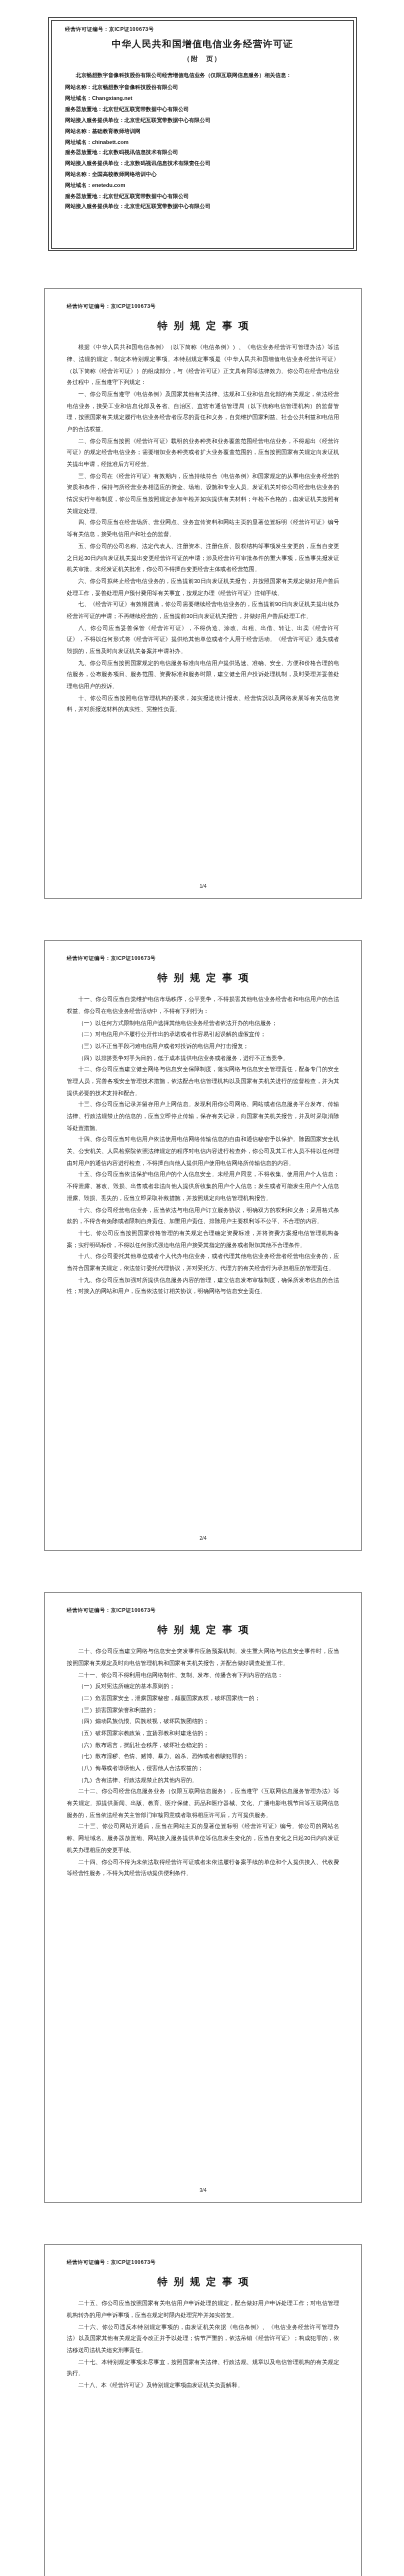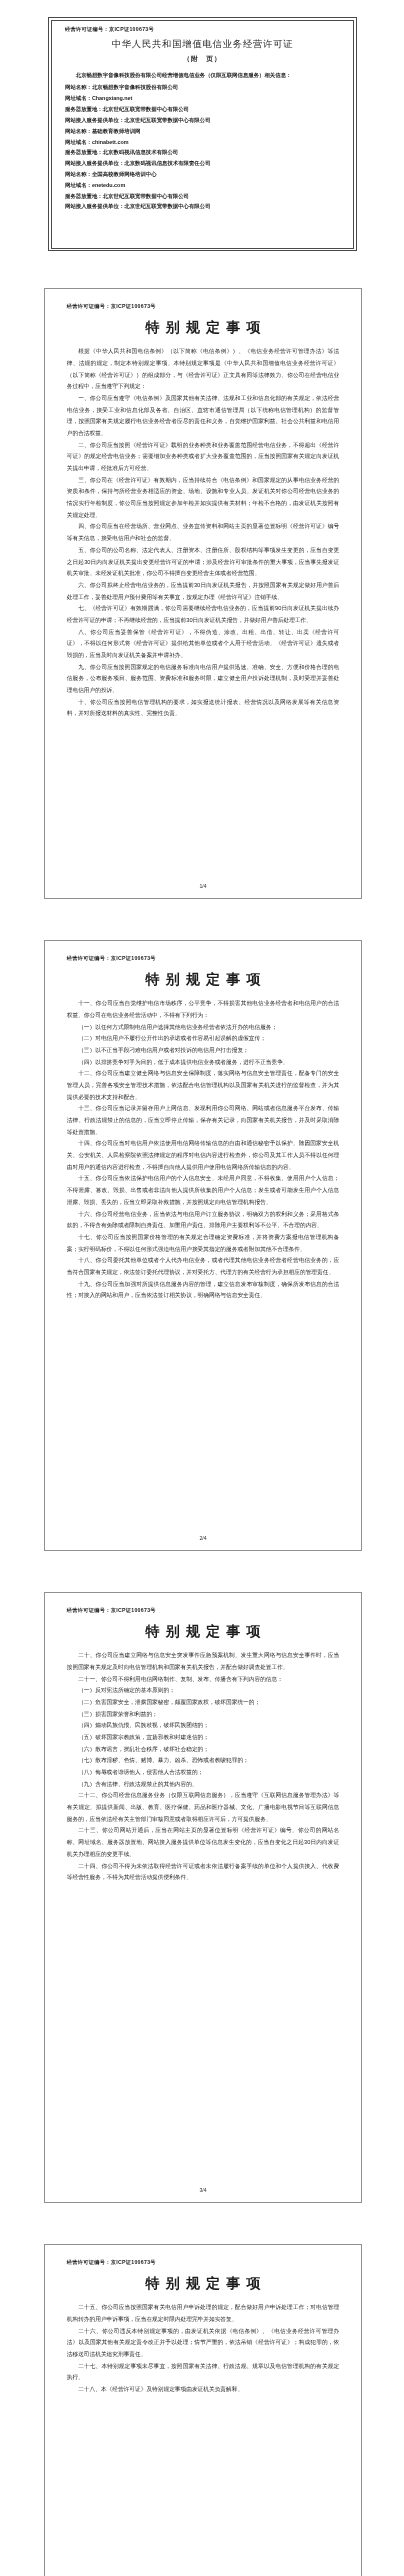--- a/index.html
+++ b/index.html
@@ -11,34 +11,34 @@
   }
   .page { position:absolute; background:#ffffff; }
 
   
   .cover { left:45px; width:315px; }
   .cover-outer { position:absolute; inset:3.1px; border:1px solid #4a4a4a; padding:1.5px; }
   .cover-inner { border:0.5px solid #4a4a4a; height:100%; padding:5.2px 13.4px 7.2px; overflow:hidden; }
   .lic-no { font-size:5.2px; font-weight:bold; letter-spacing:0.3px; }
   .cover .lic-no { margin-bottom:5.2px; }
   .cover h1 {
-    font-size:9.3px; font-weight:normal; text-align:center;
+    font-size:9.3px; font-weight:bold; text-align:center;
     letter-spacing:0.8px; margin-top:1px;
   }
   .cover .subtitle { font-size:6.7px; font-weight:bold; text-align:center; margin:4.1px 0 6.2px; letter-spacing:1px; }
   .cover .intro { font-size:5.4px; font-weight:bold; line-height:1.8; text-indent:2em; text-align:justify; }
   .cover .entries { margin-top:2.1px; }
   .cover .entries p { font-size:5.4px; font-weight:bold; line-height:2.0; text-align:left; }
 
   
   .prov { left:38px; width:330px; }
   .prov-frame { position:absolute; inset:6.2px; border:0.5px solid #8f8f8f; padding:13.4px 21.6px 23px; }
   .prov .lic-no { margin-bottom:9.3px; }
   .prov h2 {
-    text-align:center; font-size:14px; font-weight:bold;
+    text-align:center; font-size:10px; font-weight:bold;
     letter-spacing:6.2px; padding-left:6.2px; margin-bottom:9.3px;
   }
   .prov-body p {
     font-size:5.7px; line-height:2.05; text-align:justify;
     text-indent:2em; color:#222222;
   }
   .folio {
     position:absolute; bottom:9.3px; left:0; right:0;
     text-align:center; font-size:5.2px; color:#333333;
   }

